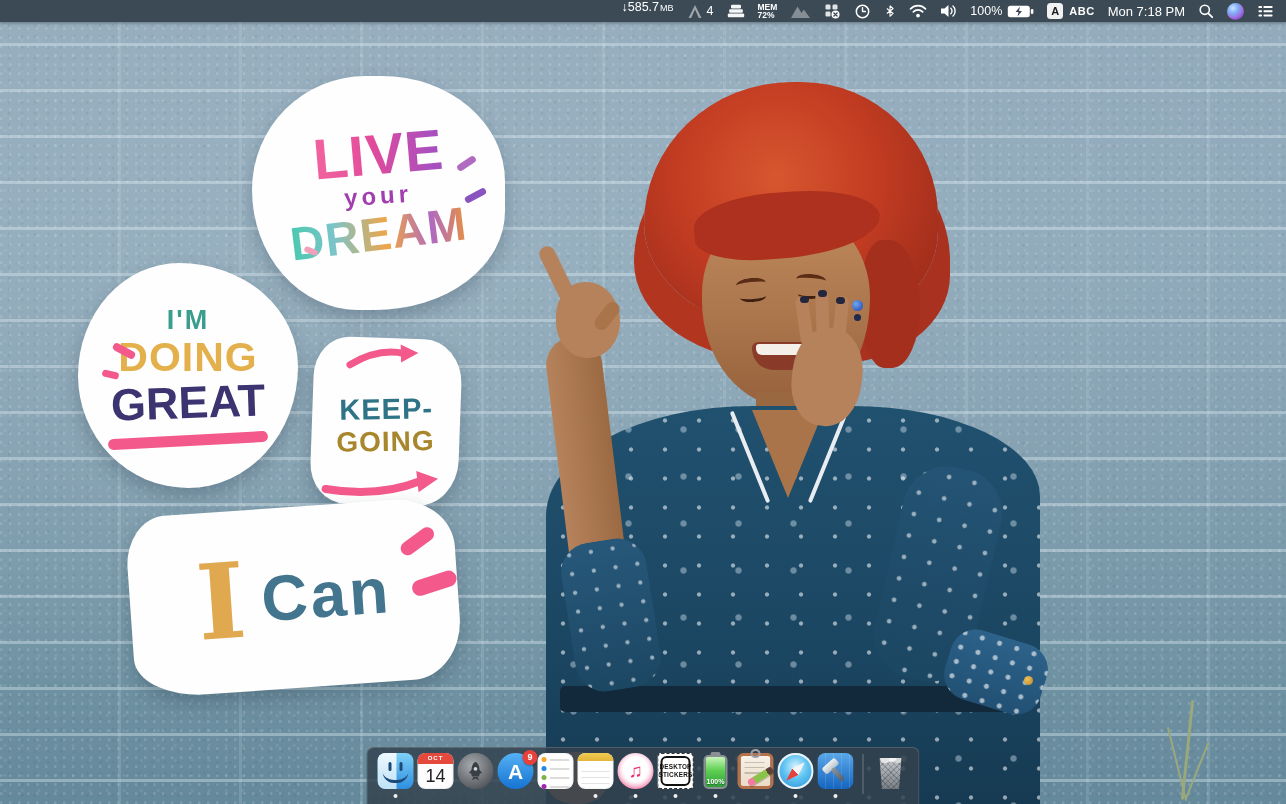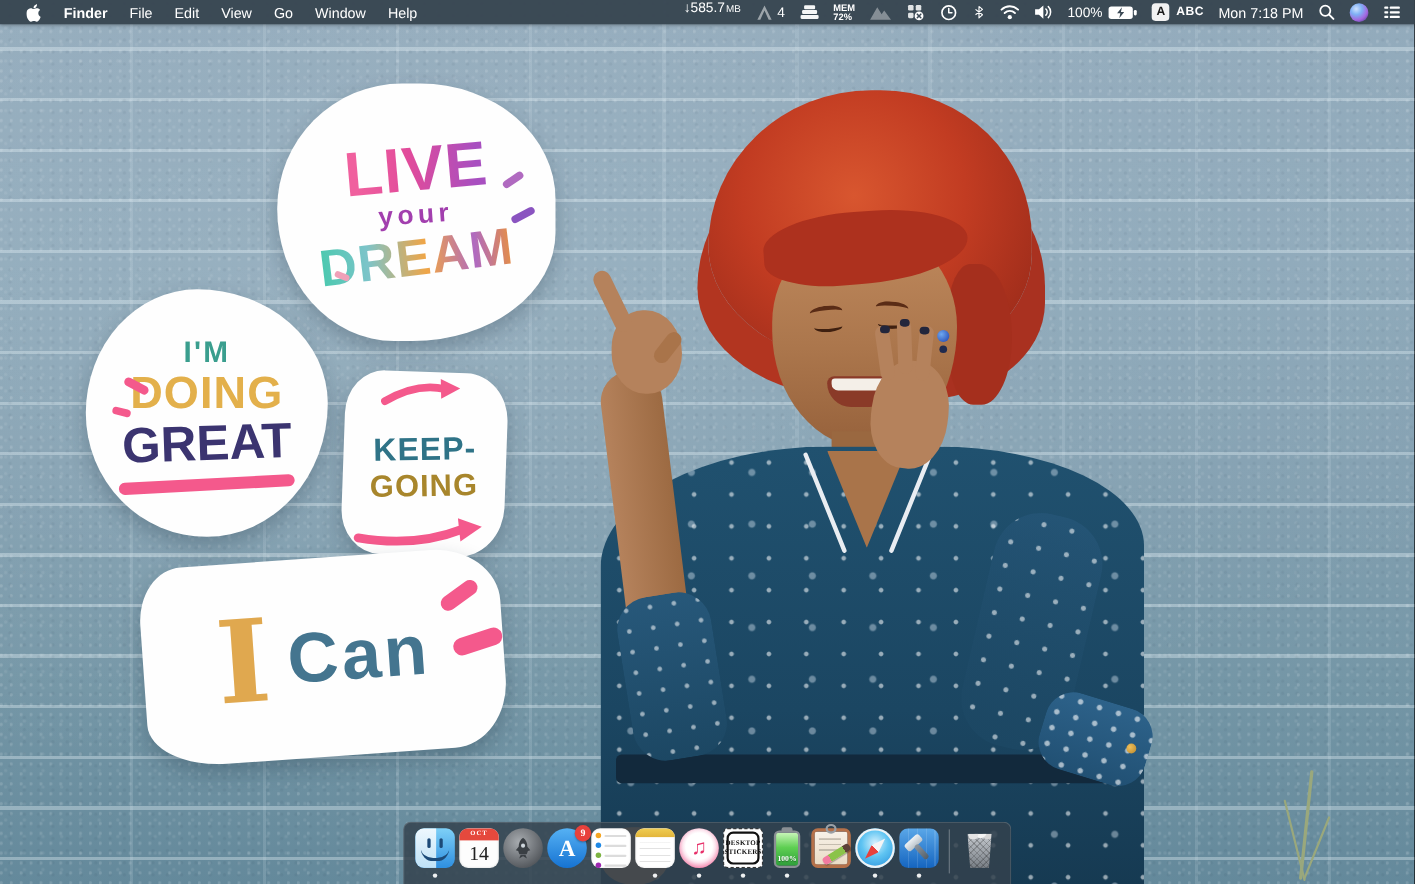--- a/index.html
+++ b/index.html
@@ -158,21 +158,21 @@
   .clock { font-size:13px; white-space:nowrap; }
   .siri-orb { width:17px; height:17px; border-radius:50%;
     background:radial-gradient(circle at 35% 30%, #cfe3ff 0%, #7fb0f5 32%, #a468e0 62%, #3a2f7a 100%); }
   .count { font-size:12.5px; }
 
   
   .dock { position:absolute; bottom:0; left:50%; transform:translateX(-50%);
     display:flex; align-items:flex-start; gap:2px; padding:4px 9px 6px;
     background:rgba(52,66,78,.85); border:1px solid rgba(255,255,255,.16); border-bottom:none;
     border-radius:7px 7px 0 0; z-index:40; }
-  .dock-item { position:relative; width:38px; height:46px;font-family:Liberation Serif, serif; }
+  .dock-item { position:relative; width:38px; height:46px; }
   .di { width:36px; height:36px; margin:1px auto 0; position:relative; border-radius:8px; }
   .rundot { position:absolute; bottom:0; left:50%; transform:translateX(-50%);
     width:4px; height:4px; border-radius:50%; background:rgba(255,255,255,.92); }
   .dock-sep { width:1px; height:40px; background:rgba(255,255,255,.3); margin:2px 6px 0; }
 
   .ic-finder { background:linear-gradient(180deg,#7ed0f7,#2e8fe0); overflow:hidden; }
   .f-left { position:absolute; left:0; top:0; width:52%; height:100%;
     background:linear-gradient(180deg,#eef8fe,#bfe2f7); }
   .f-eye { position:absolute; top:9px; width:3px; height:9px; background:#1c4a78; border-radius:2px; }
   .f-eye.l { left:11px; } .f-eye.r { left:22px; }
@@ -341,34 +341,20 @@
           <span class="w-i">I</span>
           <span class="w-can">Can</span>
         </div>
       </div>
       <div class="dash c1"></div>
       <div class="dash c2"></div>
     </div>
   </div>
 
   <div class="menubar">
-    <div class="mb-left">
-      <div class="mb-apple">
-        <svg width="14" height="17" viewBox="0 0 14 17">
-          <path fill="#fff" d="M10.8 9c0-2 1.6-2.9 1.7-3-1-1.4-2.4-1.6-2.9-1.6-1.2-.1-2.4.7-3 .7-.6 0-1.6-.7-2.6-.7C2.6 4.5 1.3 5.3.6 6.5c-1.4 2.5-.4 6.2 1 8.2.7 1 1.5 2.1 2.6 2 1 0 1.4-.6 2.6-.6 1.2 0 1.6.6 2.6.6 1.1 0 1.8-1 2.5-2 .8-1.2 1.1-2.3 1.1-2.4 0 0-2.2-.9-2.2-3.3zM8.9 3.4c.5-.7.9-1.6.8-2.6-.8 0-1.8.6-2.4 1.3-.5.6-1 1.6-.8 2.5.9.1 1.9-.5 2.4-1.2z"></path>
-        </svg>
-      </div>
-      <div class="mb-item app">Finder</div>
-      <div class="mb-item">File</div>
-      <div class="mb-item">Edit</div>
-      <div class="mb-item">View</div>
-      <div class="mb-item">Go</div>
-      <div class="mb-item">Window</div>
-      <div class="mb-item">Help</div>
-    </div>
 
     <div class="mb-right">
       <div class="mb-ic dlwrap">
         <span>↓</span>
           <span>585.7</span>
           <span class="dlunit">MB</span>
       </div>
       <div class="mb-ic" style="gap:4px;">
         <svg width="16" height="15" viewBox="0 0 16 15">
           <polygon points="8,1 14.5,14 11.8,14 8,5.5 4.2,14 1.5,14" fill="rgba(255,255,255,.5)"></polygon>

